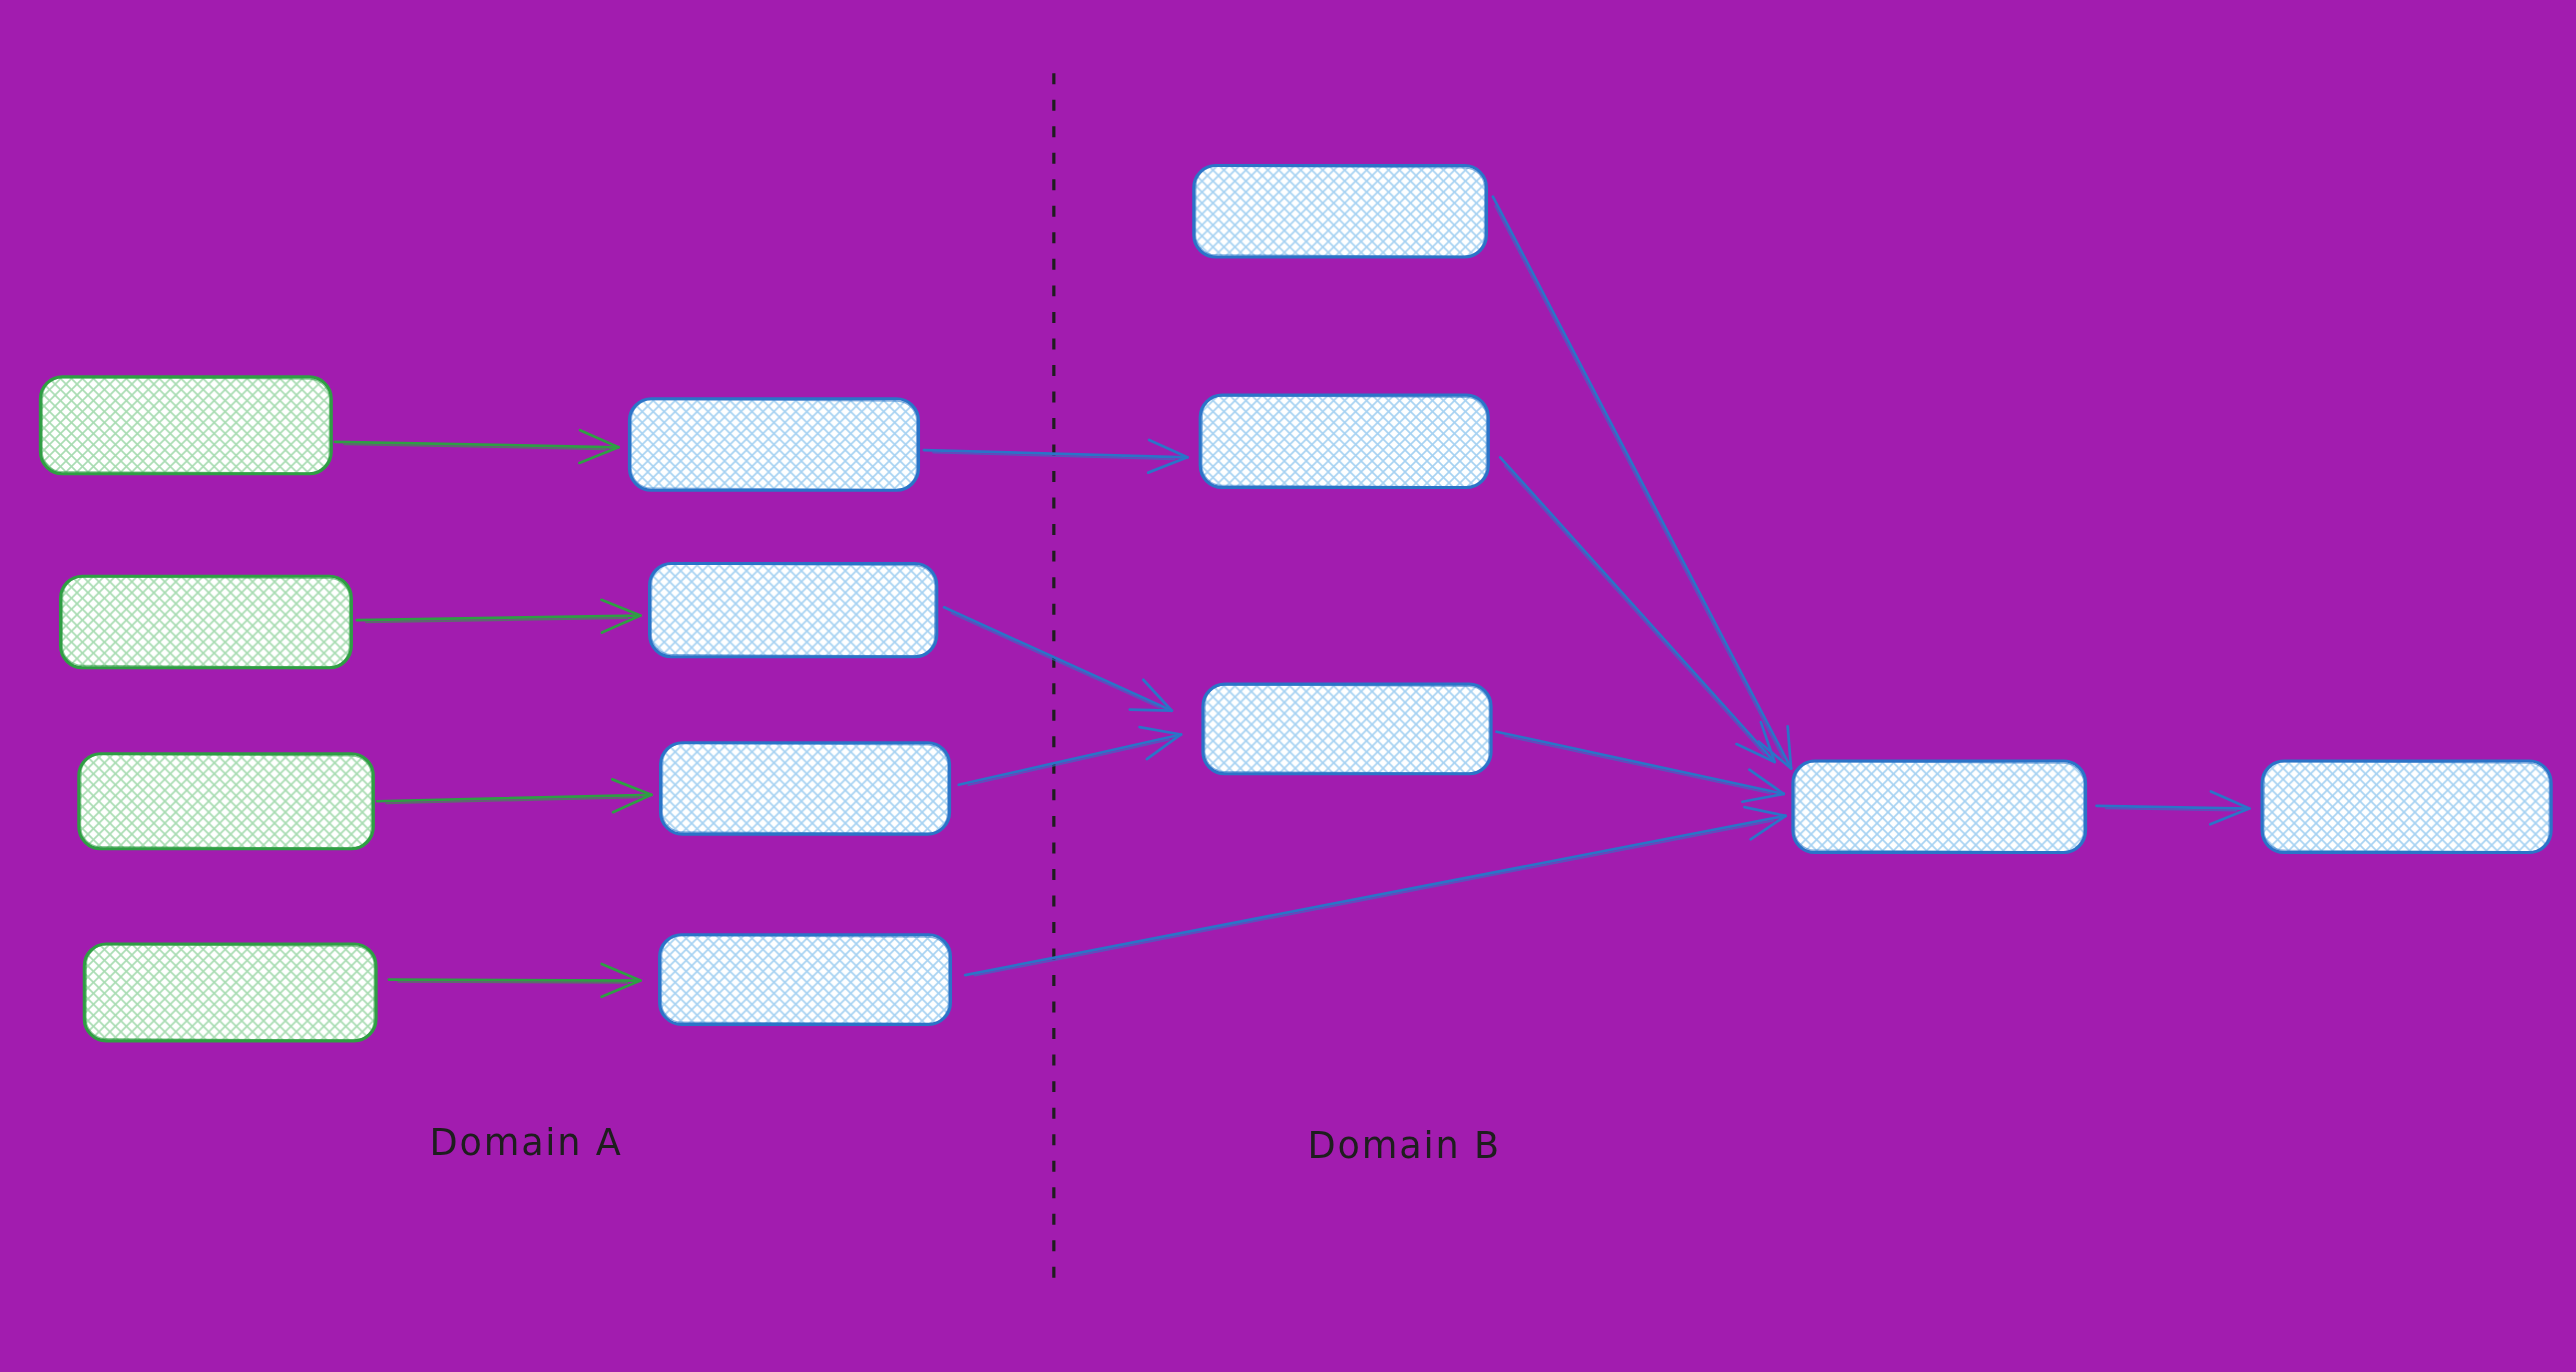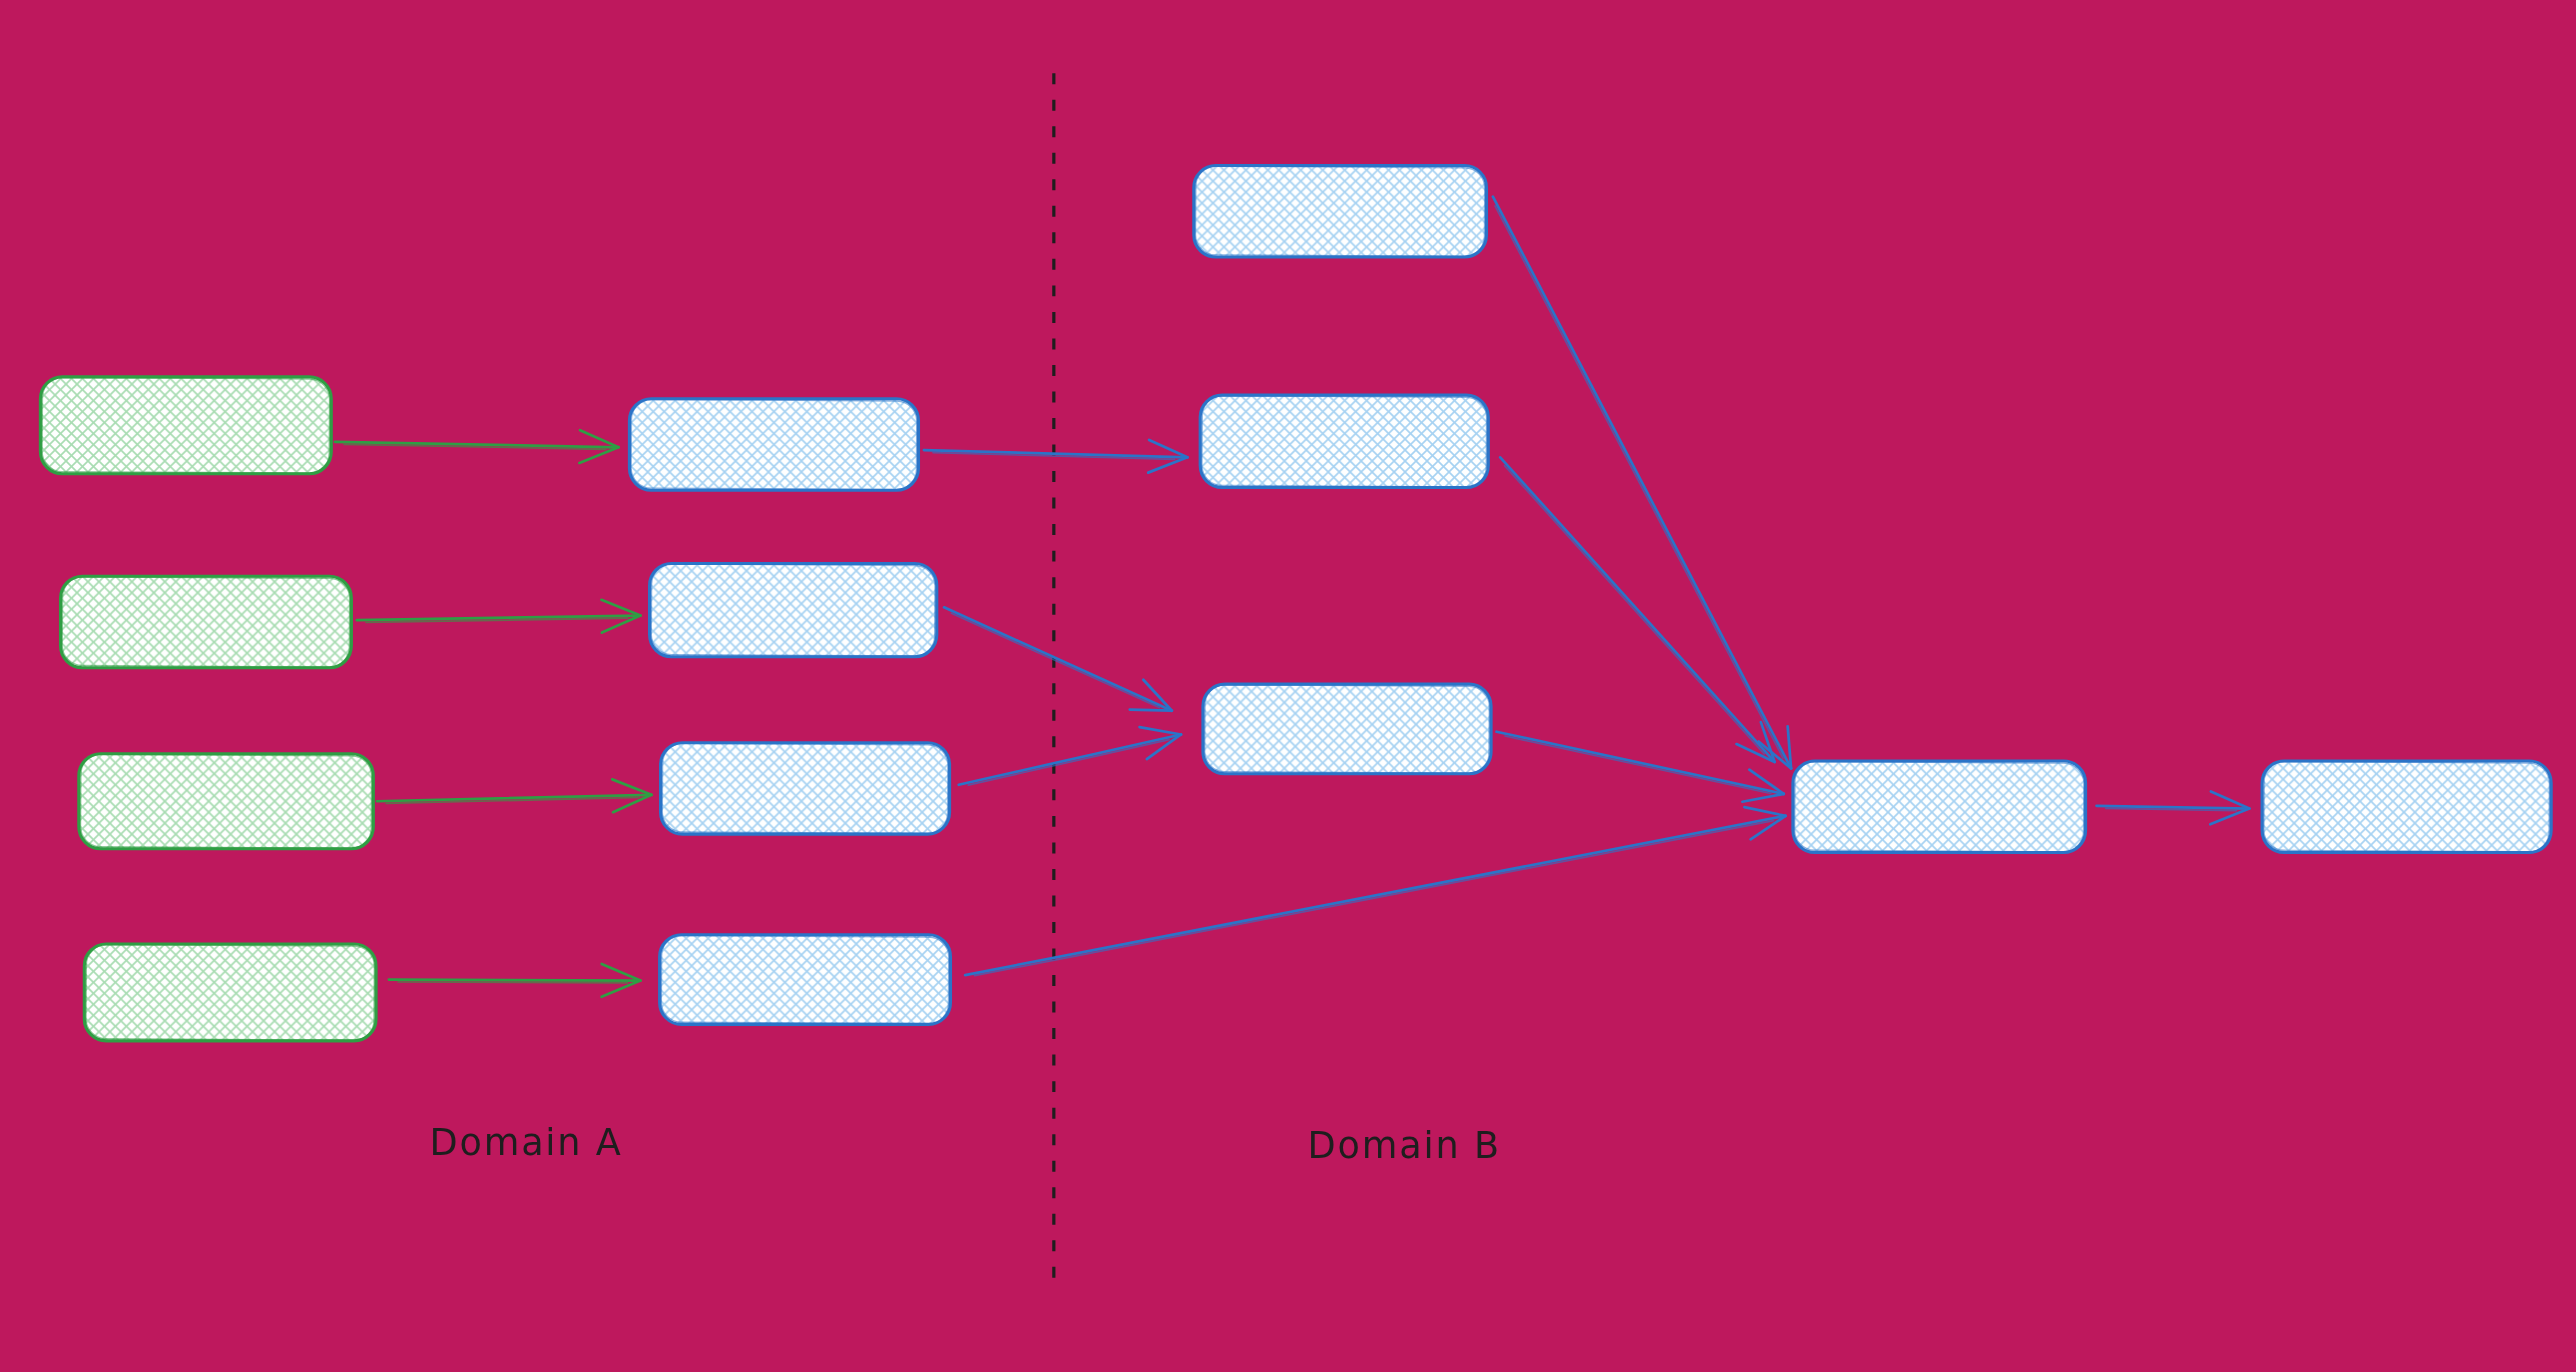--- a/index.html
+++ b/index.html
@@ -8,21 +8,21 @@
     background: #ffffff;
     width: 2576px;
     height: 1372px;
     overflow: hidden;
     font-family: "DejaVu Sans", "Liberation Sans", sans-serif;
   }
   #diagram-root {
     position: relative;
     width: 2576px;
     height: 1372px;
-    background: #be185d;
+    background: #a21caf;
   }
   svg { display: block; }
   text.domain-label {
     font-family: "DejaVu Sans", "Liberation Sans", sans-serif;
     font-size: 40px;
     letter-spacing: 2px;
     font-weight: 500;
   }
 </style>
 </head>

